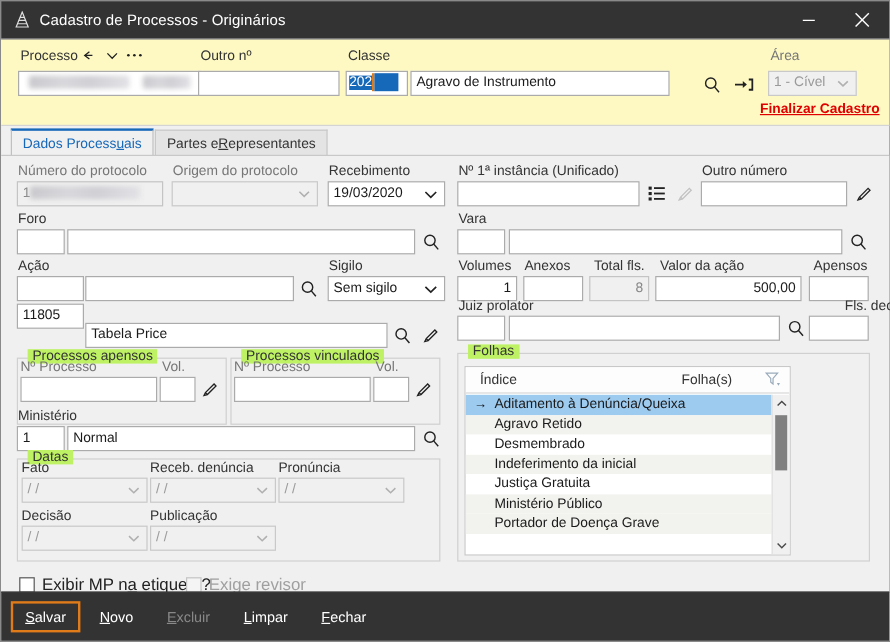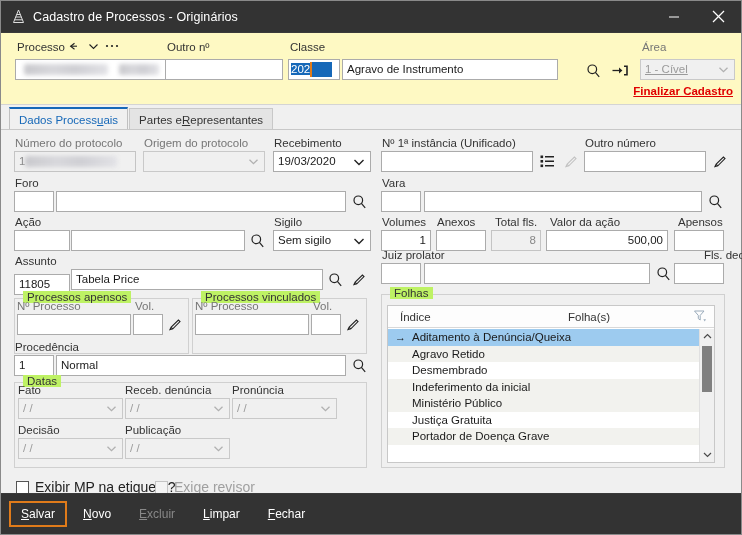--- a/index.html
+++ b/index.html
@@ -264,21 +264,21 @@
       </span>
       <span class="icobtn" style="left:609px; top:27px; width:20px; height:20px;">
         <svg width="16" height="13" viewBox="0 0 16 13">
           <line x1="0.5" y1="6.5" x2="9" y2="6.5" stroke="#222" stroke-width="1.3"></line>
           <path d="M7 3.6 L10.4 6.5 L7 9.4 Z" fill="#222"></path>
           <path d="M12 2.2 L15 2.2 L15 10.8 L12 10.8" fill="none" stroke="#222" stroke-width="1.6"></path>
         </svg>
       </span>
 
       <span class="lbl dim" style="left:641px; top:8px;">Área</span>
-      <div class="combo ro" style="left:639px; top:26px; width:95px;text-decoration:underline;">
+      <div class="combo ro" style="left:639px; top:26px; width:74px;">
         <span>1 - Cível</span>
         <span class="chev">
           <svg width="11" height="11" viewBox="0 0 11 11">
               <path d="M1.5 3.8 L5.5 7.6 L9.5 3.8" fill="none" stroke="#b0b0b0" stroke-width="1.3"></path>
             </svg>
         </span>
       </div>
 
       <span class="redlink" style="right:8px; top:52px;">Finalizar Cadastro</span>
     </div>
@@ -348,21 +348,21 @@
       <div class="combo" style="left:272px; top:100px; width:98px;">
         <span>Sem sigilo</span>
         <span class="chev">
           <svg width="12" height="12" viewBox="0 0 12 12">
               <path d="M1.5 4 L6 8.4 L10.5 4" fill="none" stroke="#222" stroke-width="1.4"></path>
             </svg>
         </span>
       </div>
 
       <span class="lbl" style="left:14px; top:125px;">Assunto</span>
-      <div class="fld" style="left:13px; top:144px; width:56px;">11805</div>
+      <div class="fld" style="left:13px; top:123px; width:56px;">11805</div>
       <div class="fld" style="left:70px; top:139px; width:252px;">Tabela Price</div>
       <span class="icobtn" style="left:324px; top:139px; width:20px; height:21px;">
         <svg width="15" height="15" viewBox="0 0 15 15">
             <circle cx="6.3" cy="6.3" r="4.3" fill="none" stroke="#222" stroke-width="1.2"></circle>
             <line x1="9.4" y1="9.4" x2="13.2" y2="13.8" stroke="#222" stroke-width="1.2"></line>
           </svg>
       </span>
       <span class="icobtn" style="left:348px; top:139px; width:20px; height:21px;">
         <svg width="16" height="16" viewBox="0 0 16 16">
           <path d="M3 12.6 L4.2 10.2 L11.4 3 L13 4.6 L5.8 11.8 Z" fill="none" stroke="#222" stroke-width="1.1"></path>
@@ -391,21 +391,21 @@
       <span class="lbl dim" style="left:312px; top:170px;">Vol.</span>
       <div class="fld" style="left:194px; top:184px; width:114px;"></div>
       <div class="fld" style="left:310px; top:184px; width:30px;"></div>
       <span class="icobtn" style="left:342px; top:184px; width:20px; height:21px;">
         <svg width="16" height="16" viewBox="0 0 16 16">
             <path d="M3 12.6 L4.2 10.2 L11.4 3 L13 4.6 L5.8 11.8 Z" fill="none" stroke="#222" stroke-width="1.1"></path>
             <line x1="4.2" y1="10.3" x2="5.8" y2="11.8" stroke="#222" stroke-width="1.1"></line>
           </svg>
       </span>
 
-      <span class="lbl" style="left:14px; top:211px;">Procedência</span>
+      <span class="lbl" style="left:14px; top:211px;">Ministério</span>
       <div class="fld" style="left:13px; top:225px; width:40px;">1</div>
       <div class="fld" style="left:55px; top:225px; width:290px;">Normal</div>
       <span class="icobtn" style="left:348px; top:225px; width:20px; height:21px;">
         <svg width="15" height="15" viewBox="0 0 15 15">
             <circle cx="6.3" cy="6.3" r="4.3" fill="none" stroke="#222" stroke-width="1.2"></circle>
             <line x1="9.4" y1="9.4" x2="13.2" y2="13.8" stroke="#222" stroke-width="1.2"></line>
           </svg>
       </span>
 
       <div class="grpbox" style="left:13px; top:252px; width:353px; height:86px;">
@@ -515,42 +515,42 @@
             <line x1="9.4" y1="9.4" x2="13.2" y2="13.8" stroke="#222" stroke-width="1.2"></line>
           </svg>
       </span>
       <span class="lbl" style="left:703px; top:119px;">Fls. dec.</span>
       <div class="fld" style="left:673px; top:133px; width:50px;"></div>
 
       <div class="grpbox" style="left:380px; top:164px; width:344px; height:174px;">
         <span class="grptitle">Folhas</span>
       </div>
 
-      <div class="listbox" style="left:386px; top:175px; width:328px; height:158px;">
+      <div class="listbox" style="left:386px; top:175px; width:272px; height:158px;">
         <div class="listhead">
           <span class="col1">Índice</span>
           <span>Folha(s)</span>
           <span style="position:absolute; right:6px; top:3px;">
             <svg width="15" height="15" viewBox="0 0 15 15">
               <path d="M1.5 2 L11 2 L7.2 6.4 L7.2 11 L5.3 9.6 L5.3 6.4 Z" fill="none" stroke="#9aabbb" stroke-width="1"></path>
               <path d="M10.4 10.2 L13 10.2 L11.7 12.4 Z" fill="#9aabbb"></path>
             </svg>
           </span>
         </div>
 
         <div class="listrows">
           <div class="lrow sel">
             <span class="arrow">→</span>
             <span>Aditamento à Denúncia/Queixa</span>
           </div>
           <div class="lrow alt"><span>Agravo Retido</span></div>
           <div class="lrow"><span>Desmembrado</span></div>
           <div class="lrow alt"><span>Indeferimento da inicial</span></div>
+          <div class="lrow"><span>Justiça Gratuita</span></div>
           <div class="lrow alt"><span>Ministério Público</span></div>
-          <div class="lrow"><span>Justiça Gratuita</span></div>
           <div class="lrow alt"><span>Portador de Doença Grave</span></div>
           <div class="lrow"></div>
         </div>
 
         <div class="vscroll">
           <div class="sb-btn">
             <svg width="9" height="7" viewBox="0 0 9 7">
                 <path d="M1 5 L4.5 1.5 L8 5" fill="none" stroke="#4a4a4a" stroke-width="1.2"></path>
               </svg>
           </div>

